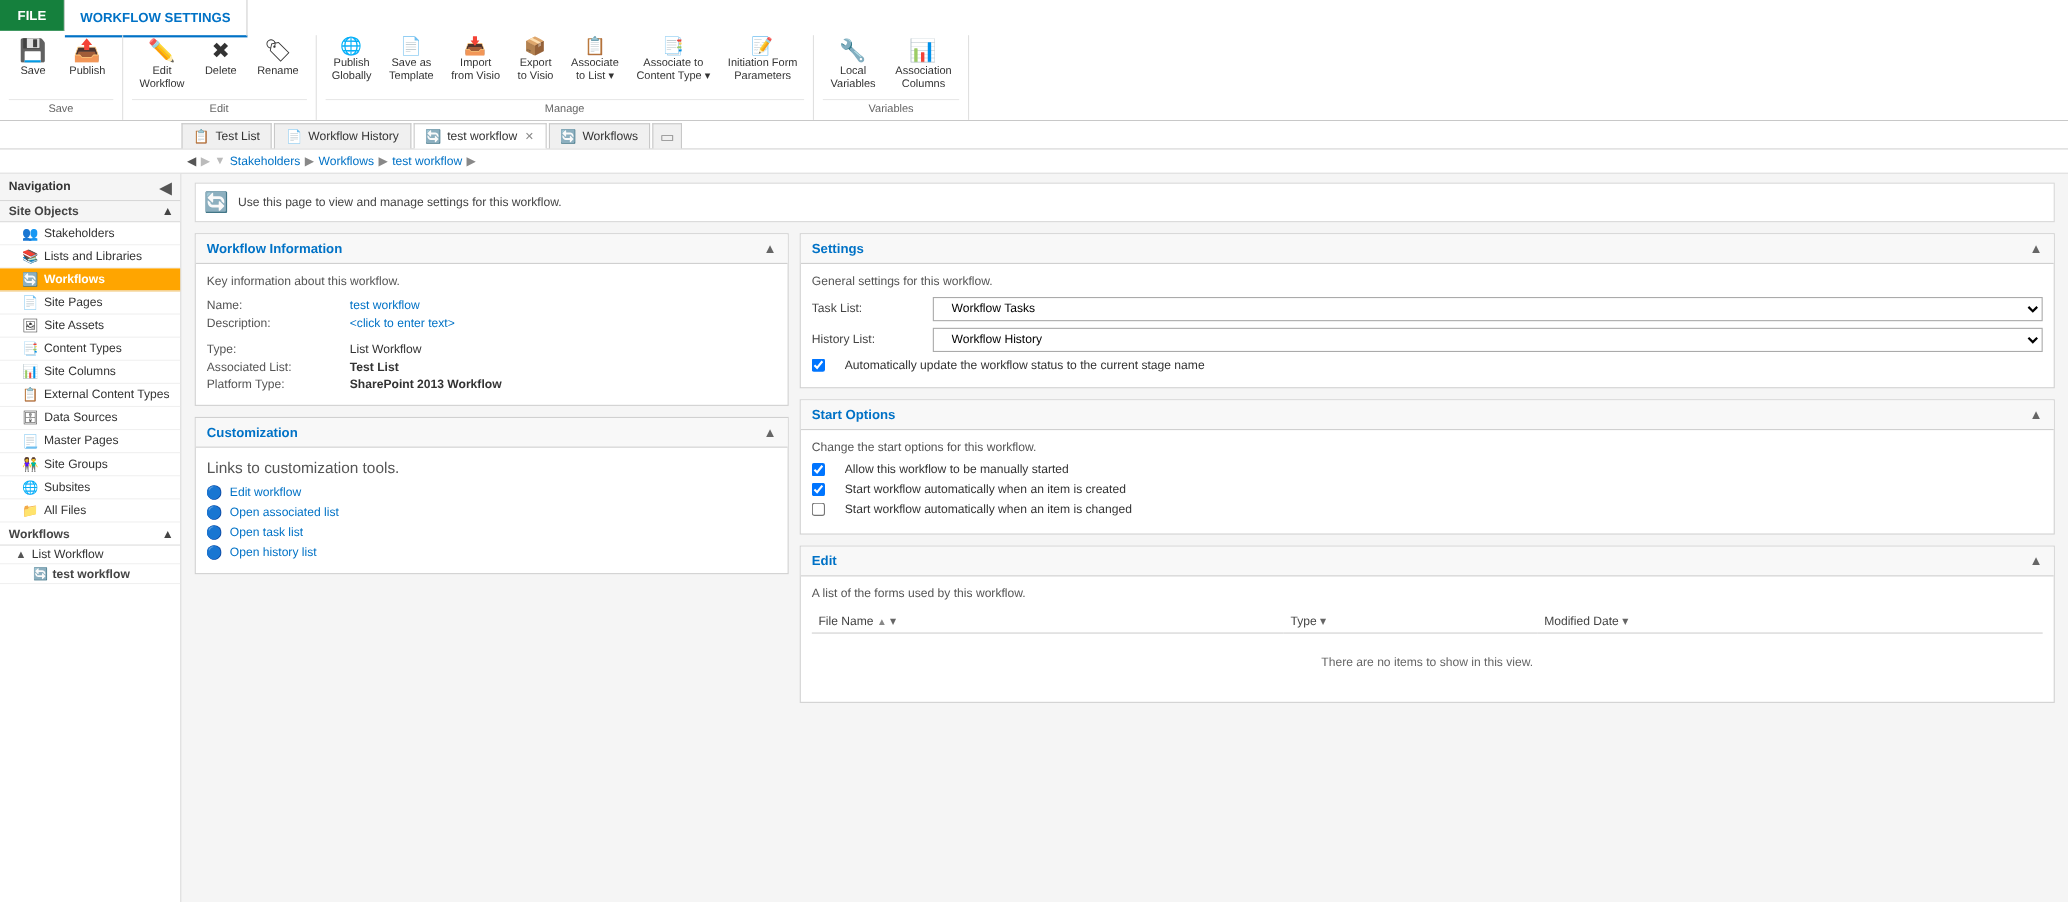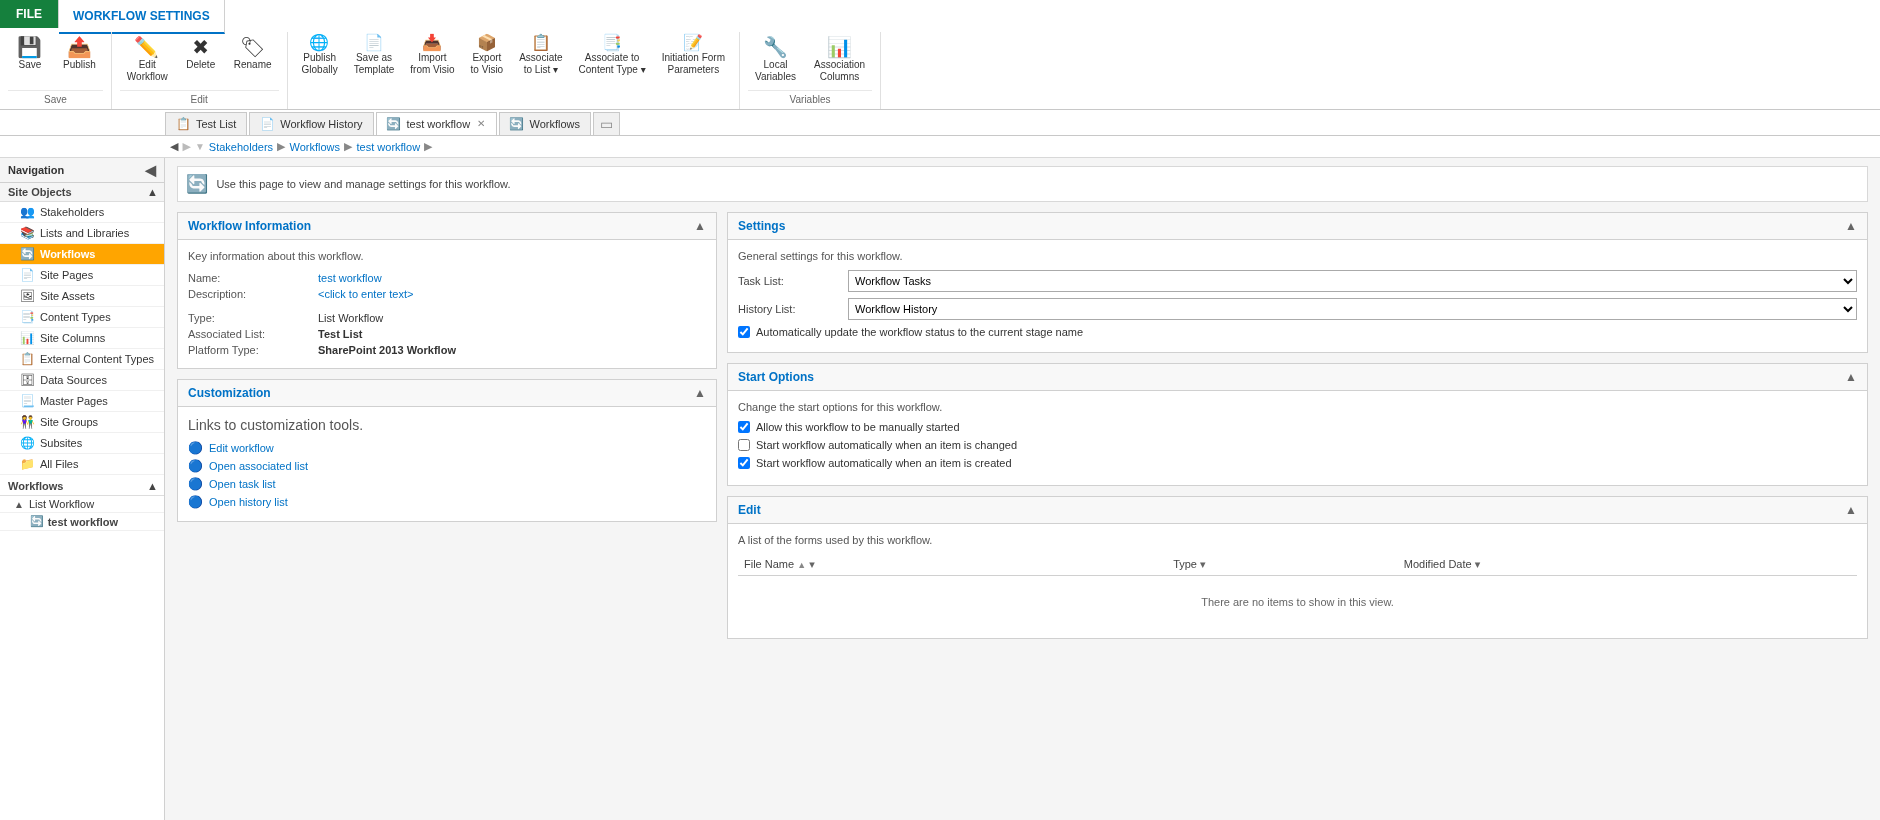--- a/index.html
+++ b/index.html
@@ -71,38 +71,38 @@
     .info-row { display: flex; padding: 2px 0; font-size: 11px; }
     .info-label { width: 130px; color: #555; flex-shrink: 0; }
     .info-value { color: #333; }
     .info-value.link { color: #0072c6; cursor: pointer; }
     .info-desc { font-size: 11px; color: #555; margin-bottom: 8px; }
 
     
     .settings-desc { font-size: 11px; color: #555; margin-bottom: 8px; }
     .field-row { display: flex; align-items: center; margin-bottom: 6px; font-size: 11px; }
     .field-label { width: 110px; color: #444; flex-shrink: 0; }
-    .checkbox-row { display: flex; align-items: center; gap: 6px; font-size: 11px; margin-bottom: 4px; }
+    .checkbox-row { display: flex; align-items: center; gap: 18px; font-size: 11px; margin-bottom: 4px; }
     .checkbox-row input { width: 12px; height: 12px; }
 
     
     .start-options-body .checkbox-row { margin-bottom: 6px; }
 
     
     .forms-table { width: 100%; border-collapse: collapse; }
     .forms-table th { font-size: 11px; font-weight: normal; color: #444; text-align: left; padding: 4px 6px; border-bottom: 1px solid #d0d0d0; }
     .forms-table th .sort-arrow { color: #888; font-size: 9px; }
     .forms-empty { text-align: center; font-size: 11px; color: #666; padding: 20px; }
 
     
     .custom-link { display: flex; align-items: center; gap: 6px; font-size: 11px; color: #0072c6; cursor: pointer; padding: 2px 0; }
     .custom-link .link-icon { color: #0072c6; font-size: 12px; }
     .custom-desc { font-size: 14px; color: #555; margin-bottom: 6px; }
 
-    select { border: 1px solid #aaa; font-size: 11px; background: #fff; padding: 0 2px; outline: none; }
+    select { border: 1px solid #aaa; font-size: 11px; background: #fff; padding: 0 12px; outline: none; }
   </style>
 </head>
 <body>
 
 <div class="ribbon">
   <div class="ribbon-tabs">
     <div class="ribbon-tab file">FILE</div>
     <div class="ribbon-tab active">WORKFLOW SETTINGS</div>
   </div>
 
@@ -172,20 +172,21 @@
           <span class="icon">📑</span>
           <span class="label">Associate to
 Content Type ▾</span>
         </div>
         <div class="ribbon-btn-sm">
           <span class="icon">📝</span>
           <span class="label">Initiation Form
 Parameters</span>
         </div>
       </div>
+      <div class="ribbon-group-label">Manage</div>
     </div>
 
     <div class="ribbon-group">
       <div class="ribbon-group-items">
         <div class="ribbon-btn">
           <span class="icon">🔧</span>
           <span class="label">Local
 Variables</span>
         </div>
         <div class="ribbon-btn">
@@ -419,26 +420,26 @@
             <span class="panel-title">Start Options</span>
             <span class="panel-toggle">▲</span>
           </div>
           <div class="panel-body start-options-body">
             <div class="settings-desc">Change the start options for this workflow.</div>
             <div class="checkbox-row">
               <input type="checkbox" checked="" style="">
               <span>Allow this workflow to be manually started</span>
             </div>
             <div class="checkbox-row">
+              <input type="checkbox" checked="" style="">
+              <span>Start workflow automatically when an item is created</span>
+            </div>
+            <div class="checkbox-row">
               <input type="checkbox" style="">
               <span>Start workflow automatically when an item is changed</span>
-            </div>
-            <div class="checkbox-row">
-              <input type="checkbox" checked="" style="">
-              <span>Start workflow automatically when an item is created</span>
             </div>
           </div>
         </div>
 
         <div class="panel">
           <div class="panel-header">
             <span class="panel-title">Edit</span>
             <span class="panel-toggle">▲</span>
           </div>
           <div class="panel-body">

